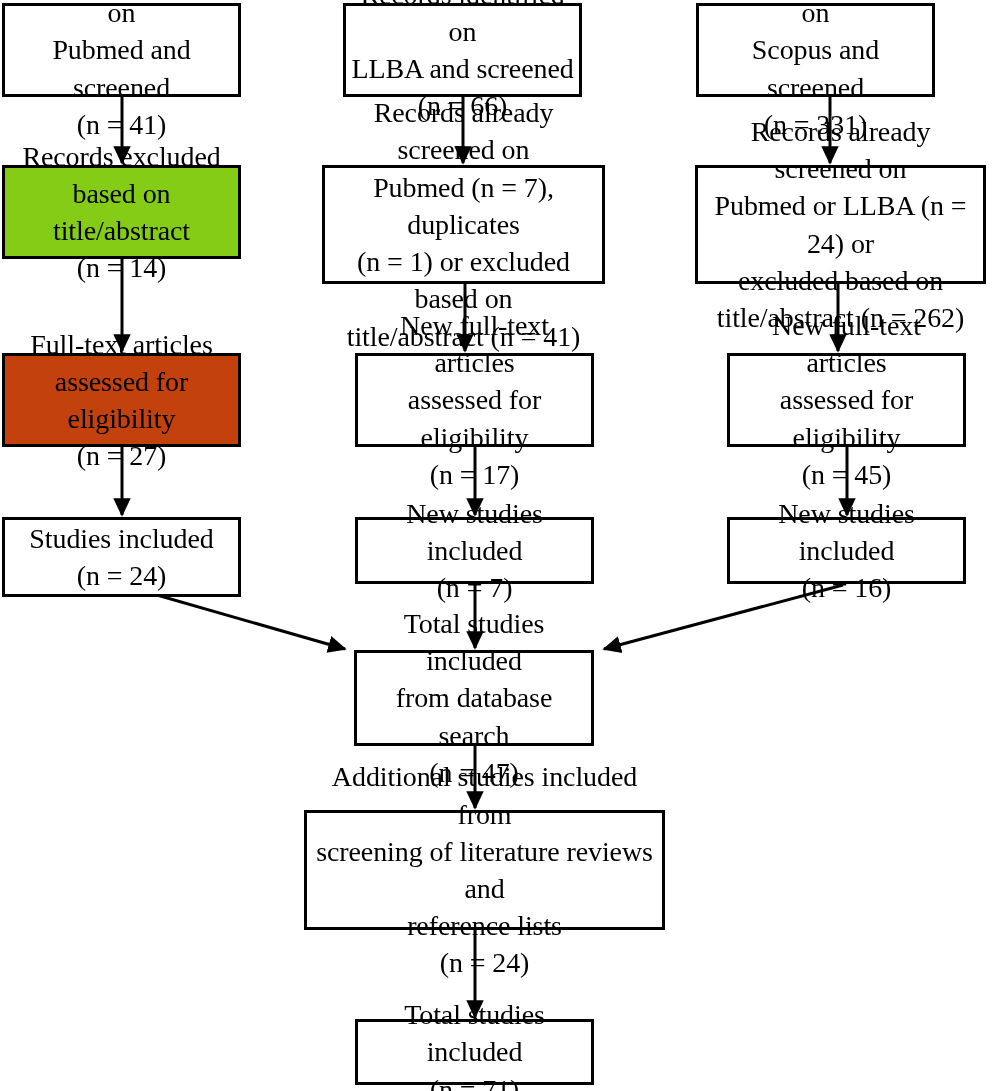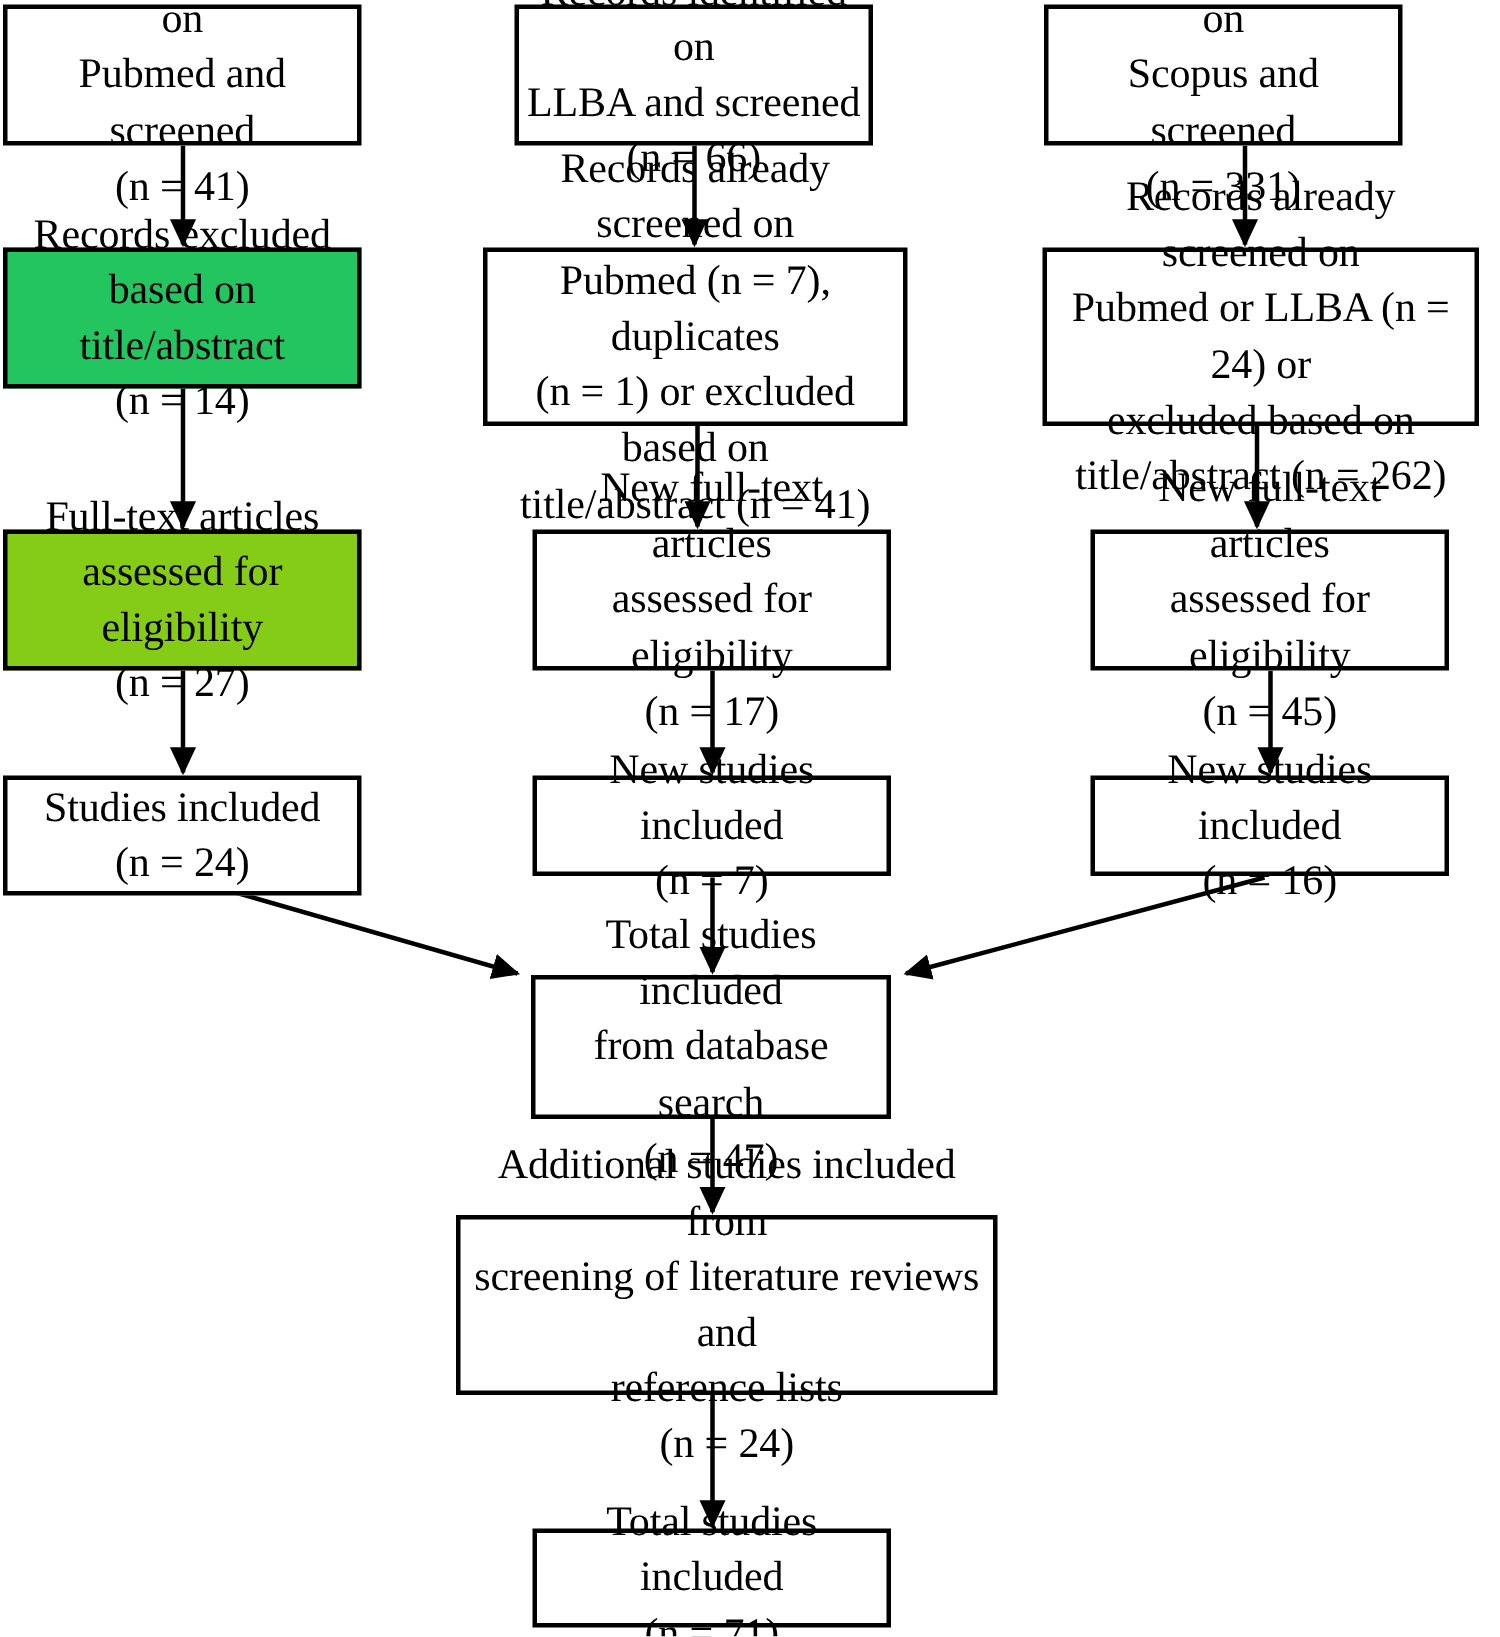--- a/index.html
+++ b/index.html
@@ -73,32 +73,32 @@
   <div id="box-layer">
       <div class="flow-box" style="left: 2px; top: 3px; width: 239px; height: 94px; border-color: rgb(0, 0, 0); background: rgb(255, 255, 255); color: rgb(0, 0, 0);">Records identified on
 Pubmed and screened
 (n = 41)</div>
       <div class="flow-box" style="left: 343px; top: 3px; width: 239px; height: 94px; border-color: rgb(0, 0, 0); background: rgb(255, 255, 255); color: rgb(0, 0, 0);">Records identified on
 LLBA and screened
 (n = 66)</div>
       <div class="flow-box" style="left: 696px; top: 3px; width: 239px; height: 94px; border-color: rgb(0, 0, 0); background: rgb(255, 255, 255); color: rgb(0, 0, 0);">Records identified on
 Scopus and screened
 (n = 331)</div>
-      <div class="flow-box" style="left: 2px; top: 165px; width: 239px; height: 94px; border-color: rgb(0, 0, 0); background: #22c55e; color: rgb(0, 0, 0);">Records excluded
+      <div class="flow-box" style="left: 2px; top: 165px; width: 239px; height: 94px; border-color: rgb(0, 0, 0); background: #84cc16; color: rgb(0, 0, 0);">Records excluded
 based on title/abstract
 (n = 14)</div>
       <div class="flow-box" style="left: 322px; top: 165px; width: 283px; height: 119px; border-color: rgb(0, 0, 0); background: rgb(255, 255, 255); color: rgb(0, 0, 0);">Records already screened on
 Pubmed (n = 7), duplicates
 (n = 1) or excluded based on
 title/abstract (n = 41)</div>
       <div class="flow-box" style="left: 695px; top: 165px; width: 291px; height: 119px; border-color: rgb(0, 0, 0); background: rgb(255, 255, 255); color: rgb(0, 0, 0);">Records already screened on
 Pubmed or LLBA (n = 24) or
 excluded based on
 title/abstract (n = 262)</div>
-      <div class="flow-box" style="left: 2px; top: 353px; width: 239px; height: 94px; border-color: rgb(0, 0, 0); background: #84cc16; color: rgb(0, 0, 0);">Full-text articles
+      <div class="flow-box" style="left: 2px; top: 353px; width: 239px; height: 94px; border-color: rgb(0, 0, 0); background: #c2410c; color: rgb(0, 0, 0);">Full-text articles
 assessed for eligibility
 (n = 27)</div>
       <div class="flow-box" style="left: 355px; top: 353px; width: 239px; height: 94px; border-color: rgb(0, 0, 0); background: rgb(255, 255, 255); color: rgb(0, 0, 0);">New full-text articles
 assessed for eligibility
 (n = 17)</div>
       <div class="flow-box" style="left: 727px; top: 353px; width: 239px; height: 94px; border-color: rgb(0, 0, 0); background: rgb(255, 255, 255); color: rgb(0, 0, 0);">New full-text articles
 assessed for eligibility
 (n = 45)</div>
       <div class="flow-box" style="left: 2px; top: 517px; width: 239px; height: 80px; border-color: rgb(0, 0, 0); background: rgb(255, 255, 255); color: rgb(0, 0, 0);">Studies included
 (n = 24)</div>

